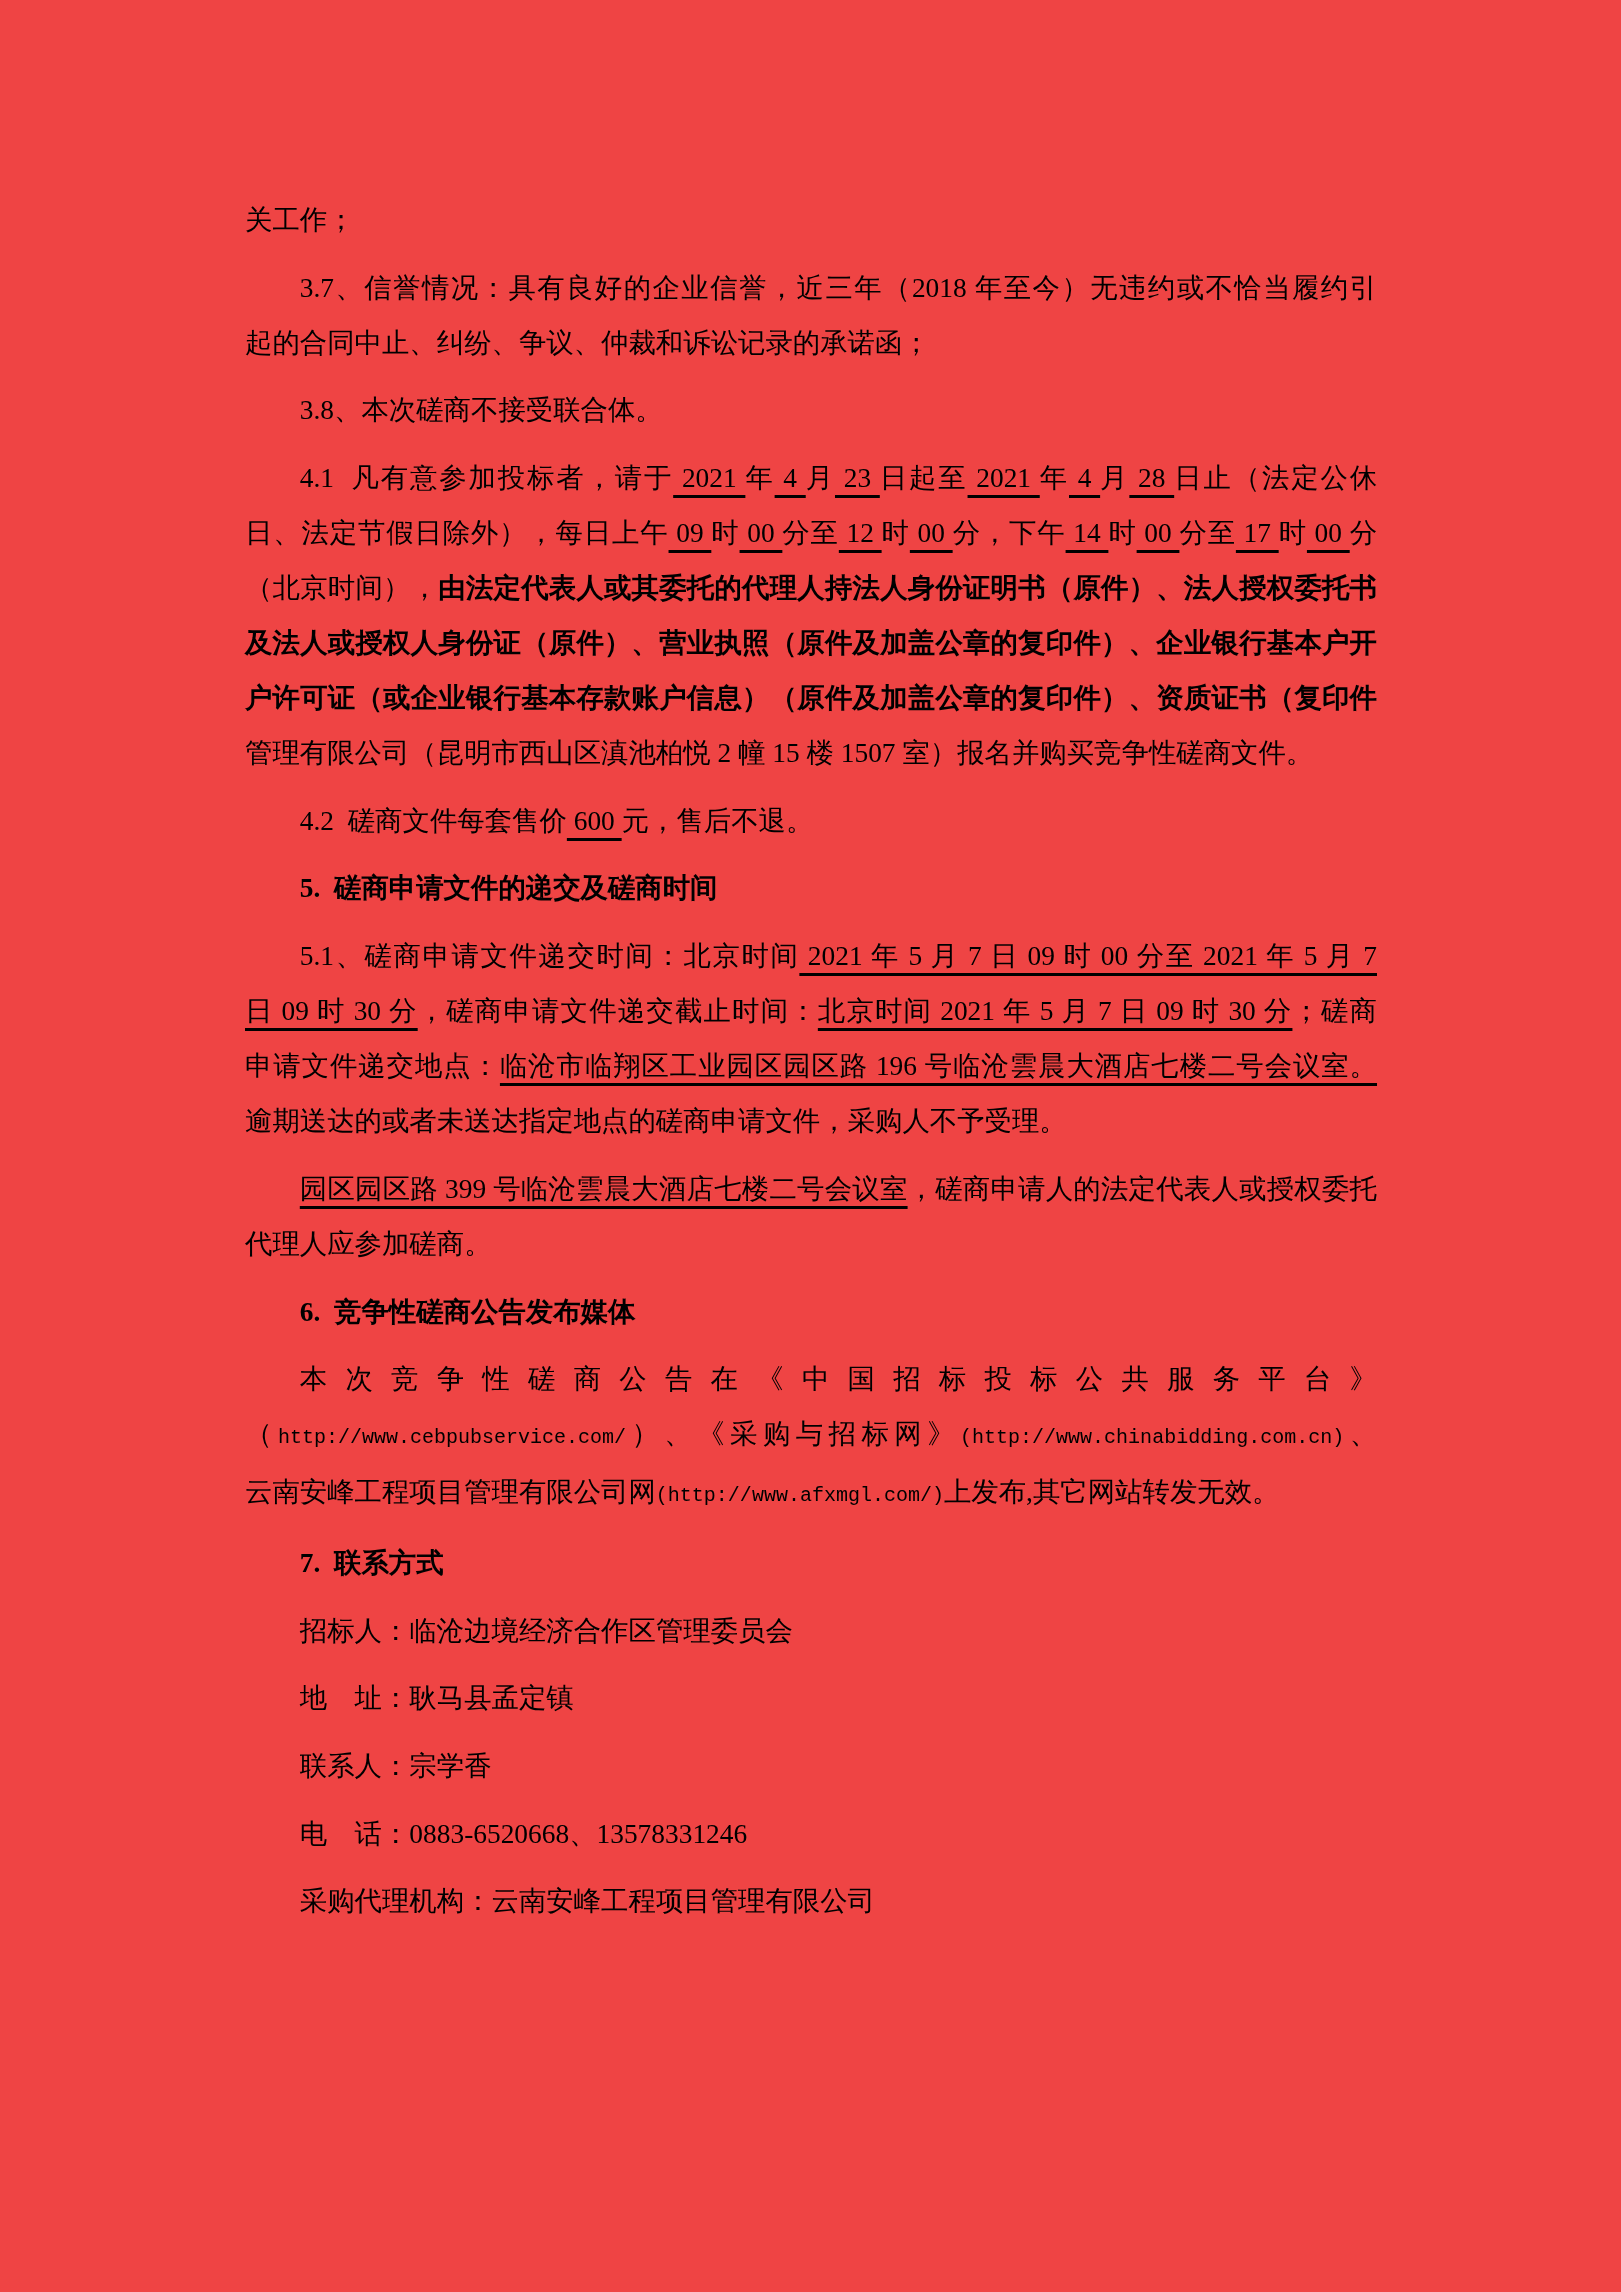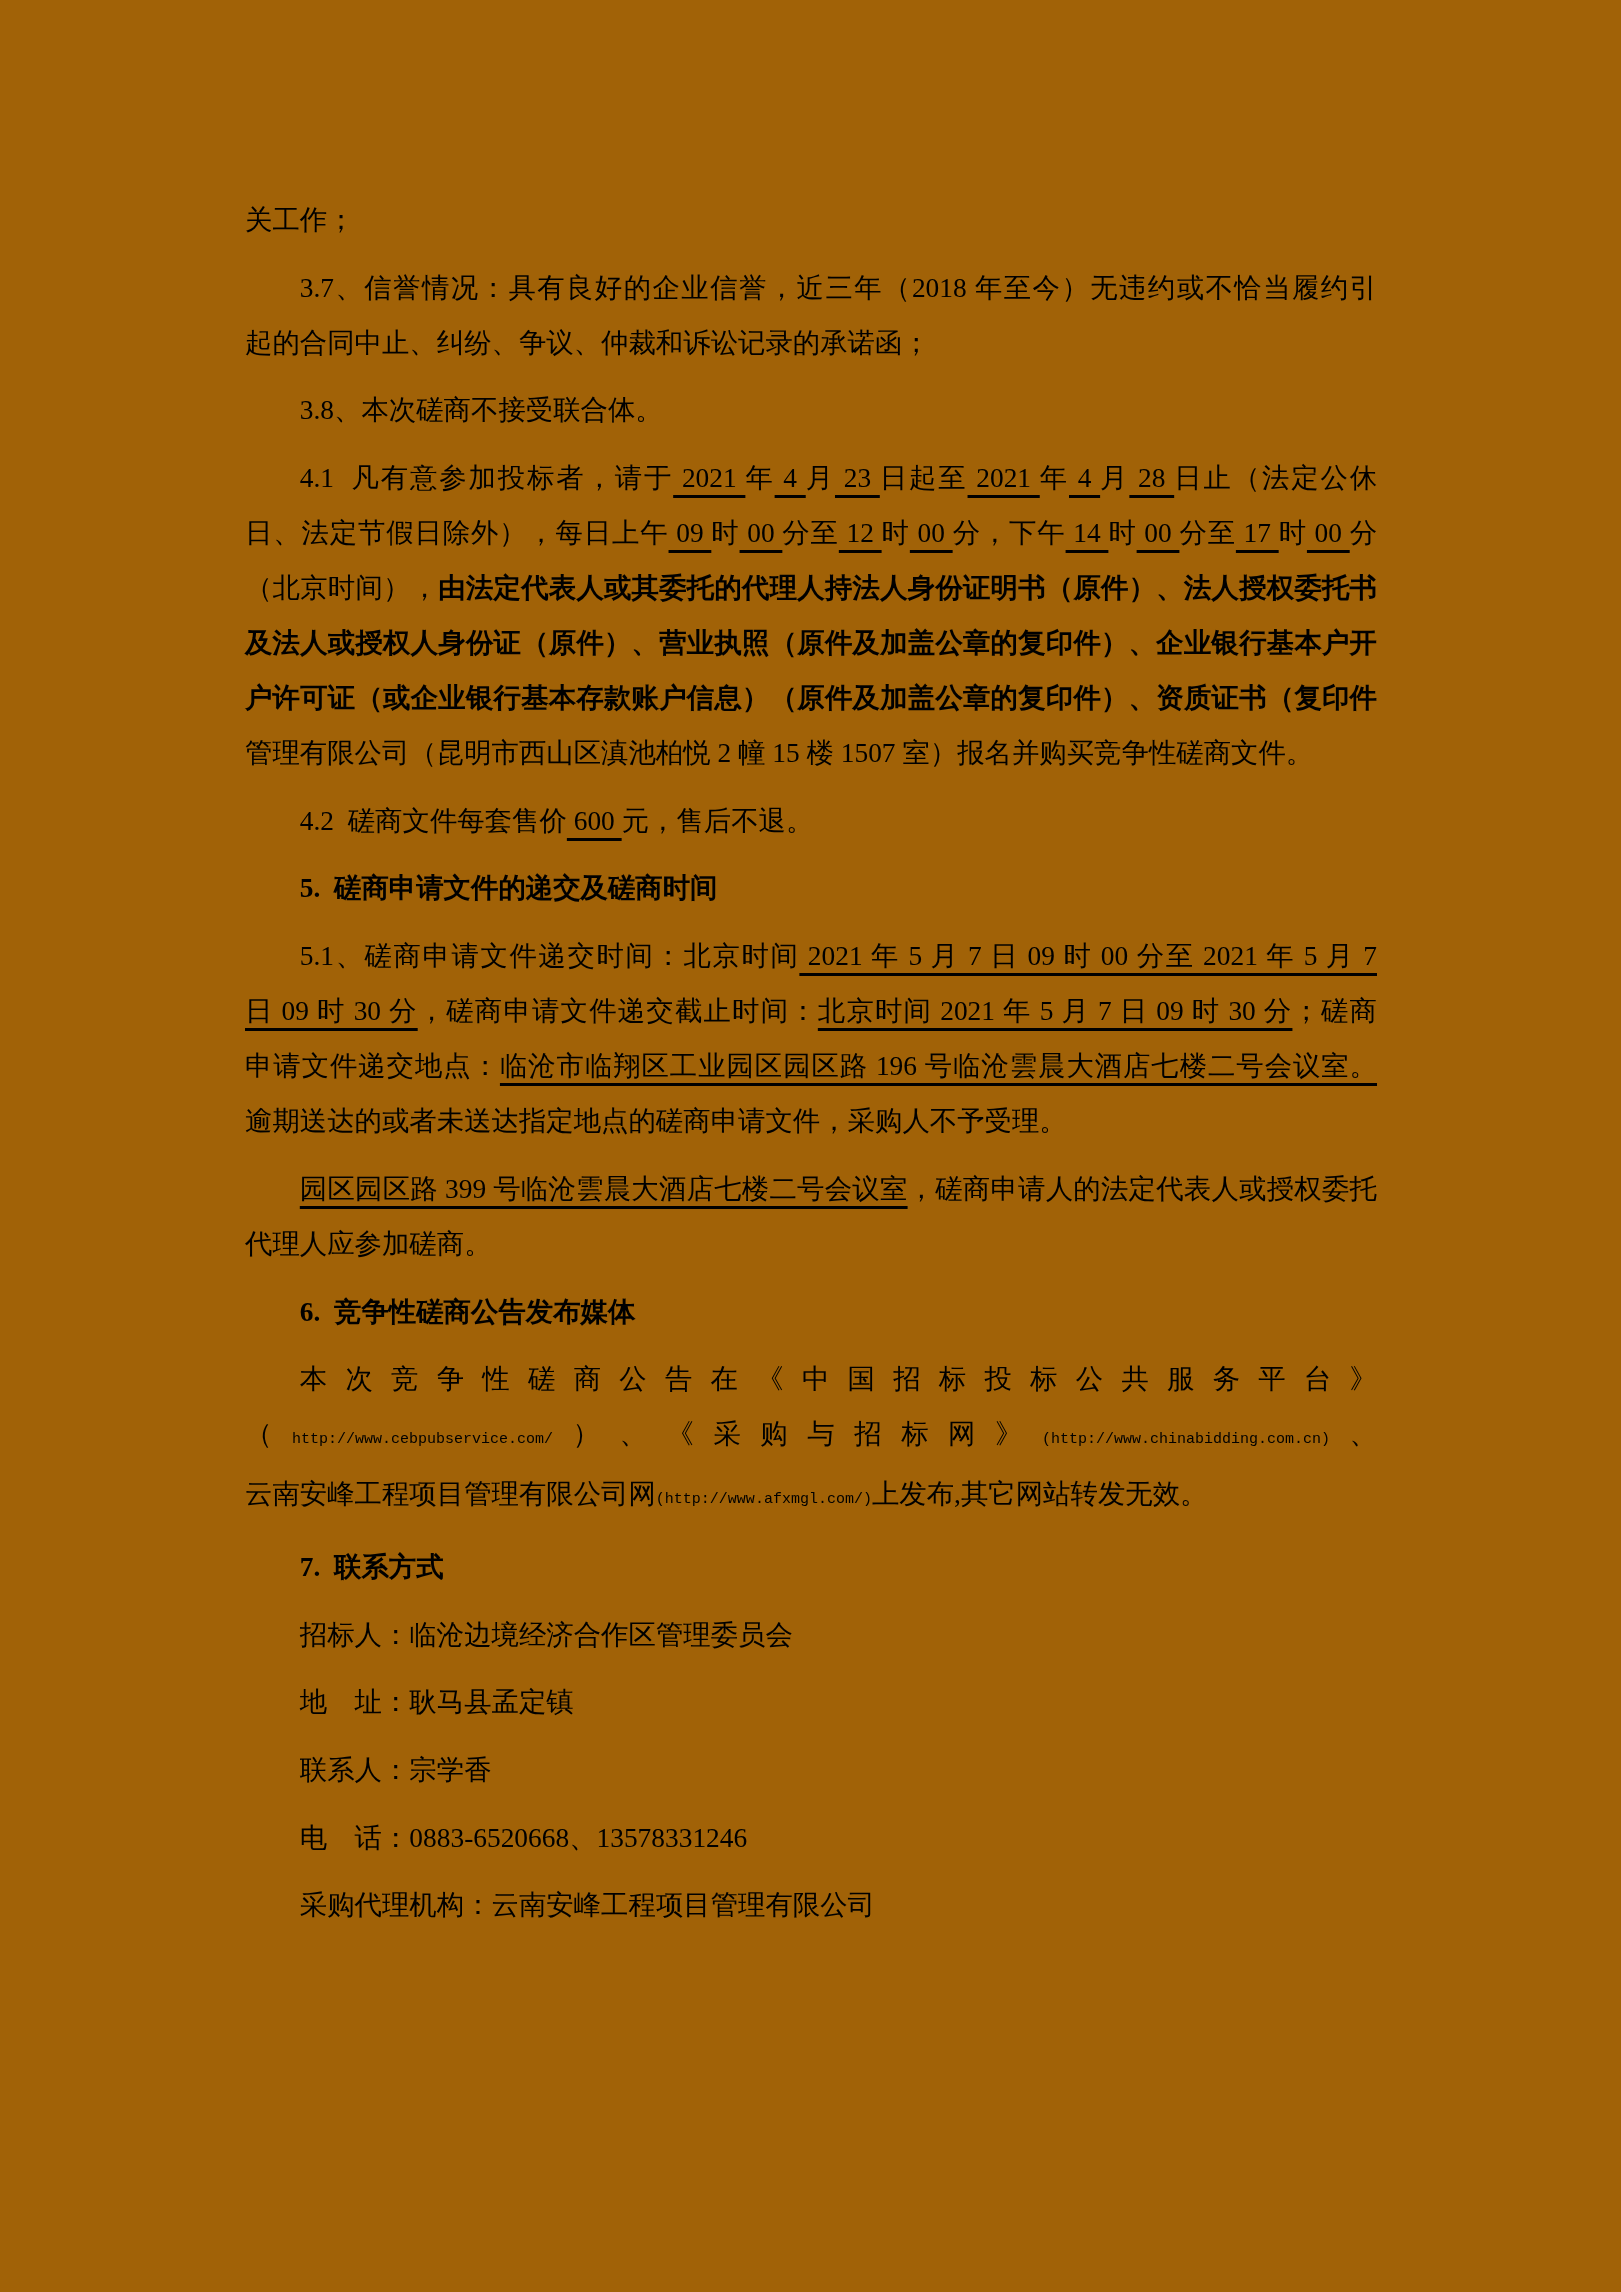--- a/index.html
+++ b/index.html
@@ -1,36 +1,36 @@
 <!DOCTYPE html>
 <html><head>
 <meta charset="utf-8">
 <style>
   html,body{margin:0;padding:0;background:#ffffff;}
   .page{
     position:relative;
     width:1621px;height:2293px;
-    background:#a16207;
+    background:#ef4444;
     box-sizing:border-box;
     padding:193px 244px 0 245px;
     font-family:"Liberation Serif","DejaVu Serif",serif;
     font-size:27.4px;
     color:#000000;
     overflow:hidden;
   }
   .para{margin:12.7px 0 0;}
   .para:first-child{margin-top:0;}
   .heading{font-weight:bold;}
   .indent .line:first-child{text-indent:2em;}
   .line{line-height:55px;min-height:55px;}
   .line.j{text-align:justify;text-align-last:justify;}
   .seg{white-space:pre-wrap;}
   .b{font-weight:bold;}
   .u{text-decoration:underline;text-decoration-thickness:2.9px;text-underline-offset:7.8px;text-align:right;}
-  .tt{font-family:"Liberation Mono","DejaVu Sans Mono",monospace;font-size:15px;}
+  .tt{font-family:"Liberation Mono","DejaVu Sans Mono",monospace;font-size:20px;}
 </style>
 </head>
 <body>
 
 <div class="page">
   <div id="doc">
       <div class="para body">
         <div class="line"><span class="seg">关工作；</span></div>
       </div>
       <div class="para body indent">

